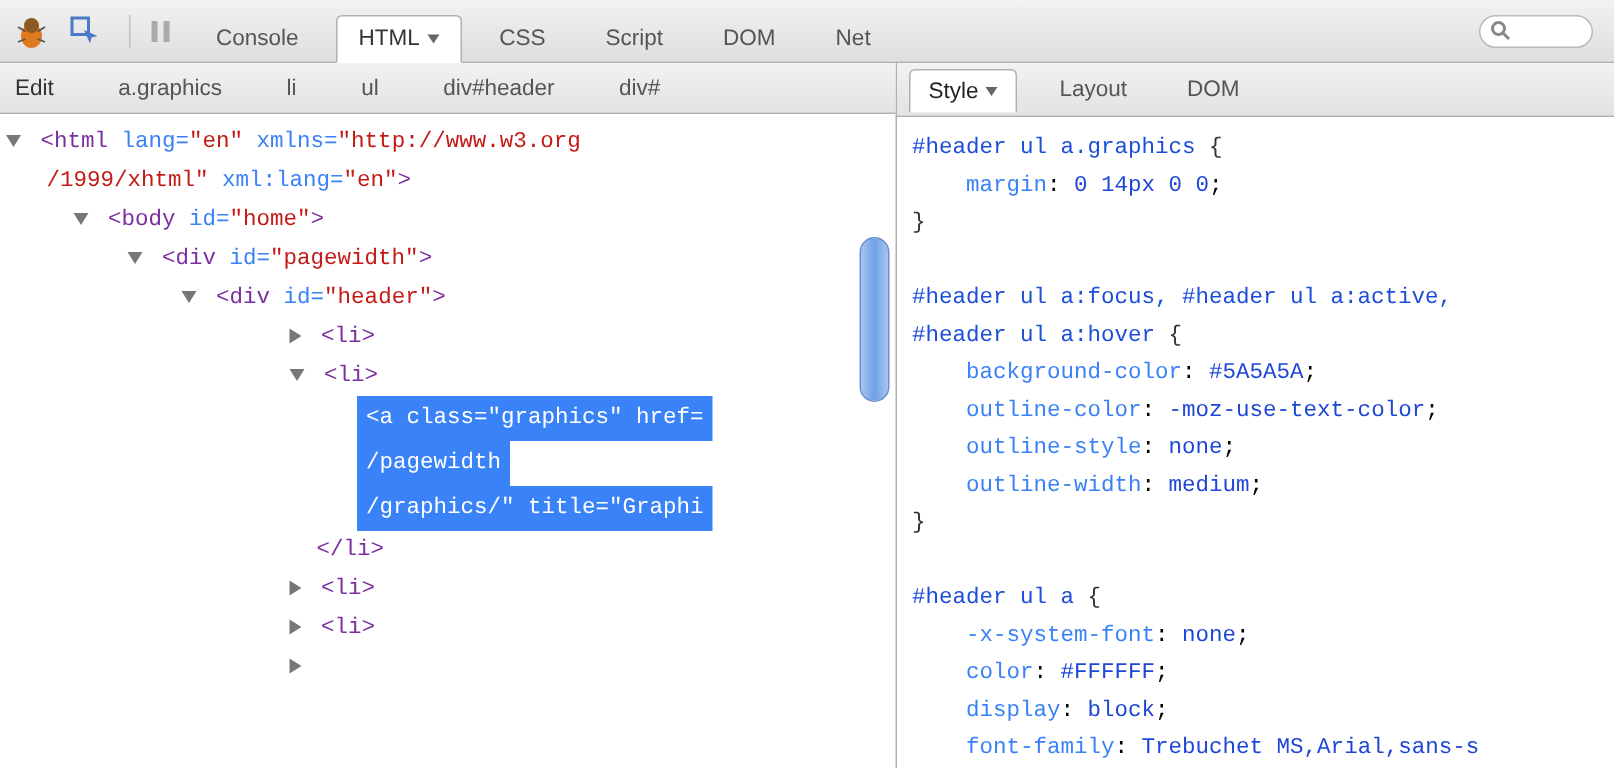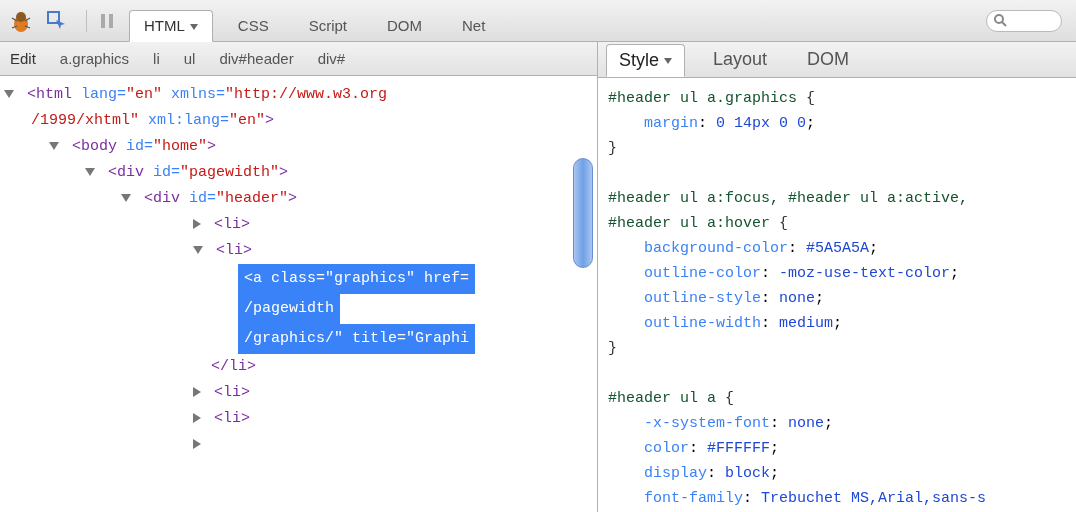--- a/index.html
+++ b/index.html
@@ -90,21 +90,21 @@
   display: flex; flex-direction: column;
   overflow: hidden;
 }
 
 .breadcrumb {
   height: 34px;
   background: linear-gradient(#f2f2f2, #e2e2e2);
   border-bottom: 1px solid #b0b0b0;
   display: flex; align-items:center;
   padding: 0 10px;
-  gap: 24px;
+  gap: 43px;
   font-size: 15px;
   color: #555;
 }
 .bc-item { color: #555; }
 .bc-edit { font-weight: 500; color: #333; }
 
 .dom-tree {
   flex: 1;
   padding: 6px 4px;
   font-family: Monaco, "Courier New", monospace;
@@ -150,41 +150,41 @@
 .side-tabs {
   height: 36px;
   background: linear-gradient(#f2f2f2, #e2e2e2);
   border-bottom: 1px solid #b0b0b0;
   display: flex; align-items:center;
   padding: 0 8px;
   gap: 16px;
 }
 .side-tab {
   padding: 5px 12px;
-  font-size: 18px;
+  font-size: 15px;
   color: #555;
 }
 .side-tab.active {
   background: #fff;
   border: 1px solid #b0b0b0;
   border-bottom-color: #fff;
   border-radius: 4px 4px 0 0;
   margin-bottom: -1px;
   color: #222;
 }
 .css-rules {
   flex: 1;
   padding: 8px 10px;
   font-family: Monaco, "Courier New", monospace;
   font-size: 15px;
   line-height: 25px;
   white-space: pre;
   overflow: hidden;
 }
-.sel { color: #14532d; }
+.sel { color: #1d4ed8; }
 .prop { color: #3b82f6; }
 .valc { color: #1e47d6; }
 .brace { color: #333; }
 </style>
 </head>
 <body>
 
 <div class="toolbar">
   <span class="bug-icon">
     <svg width="26" height="26" viewBox="0 0 26 26">
@@ -203,20 +203,21 @@
     </svg>
   </span>
   <span class="divider"></span>
   <span class="pause-icon">
     <svg width="16" height="16" viewBox="0 0 16 16">
       <rect x="2" y="1" width="4" height="14" fill="#aaa"></rect>
       <rect x="10" y="1" width="4" height="14" fill="#aaa"></rect>
     </svg>
   </span>
   <div class="main-tabs">
+    <div class="main-tab">Console</div>
     <div class="main-tab active">
       <span>HTML</span><span class="dropdown-caret"></span>
     </div>
     <div class="main-tab">CSS</div>
     <div class="main-tab">Script</div>
     <div class="main-tab">DOM</div>
     <div class="main-tab">Net</div>
   </div>
   <div class="toolbar-spacer"></div>
   <div class="search-wrap">

